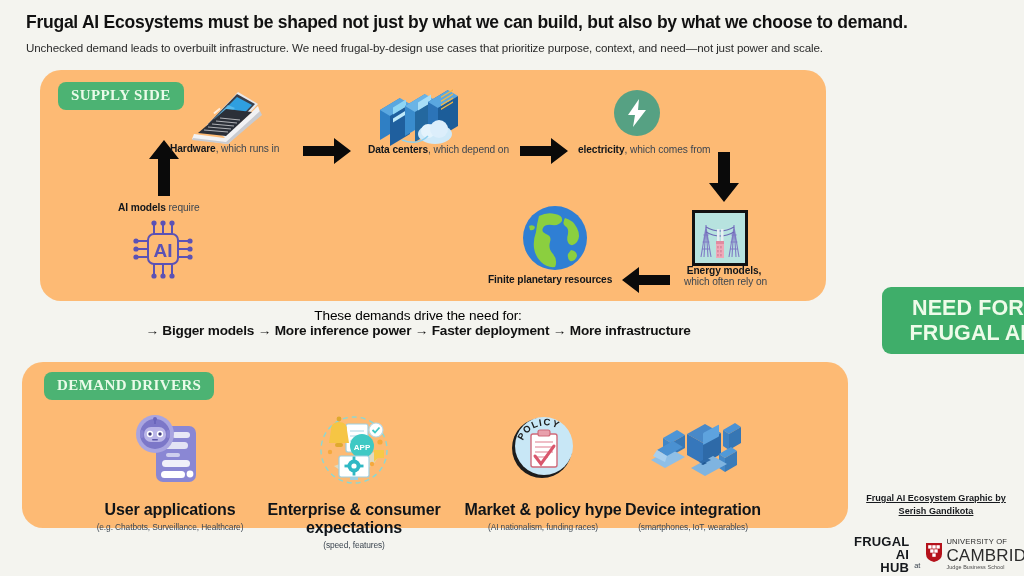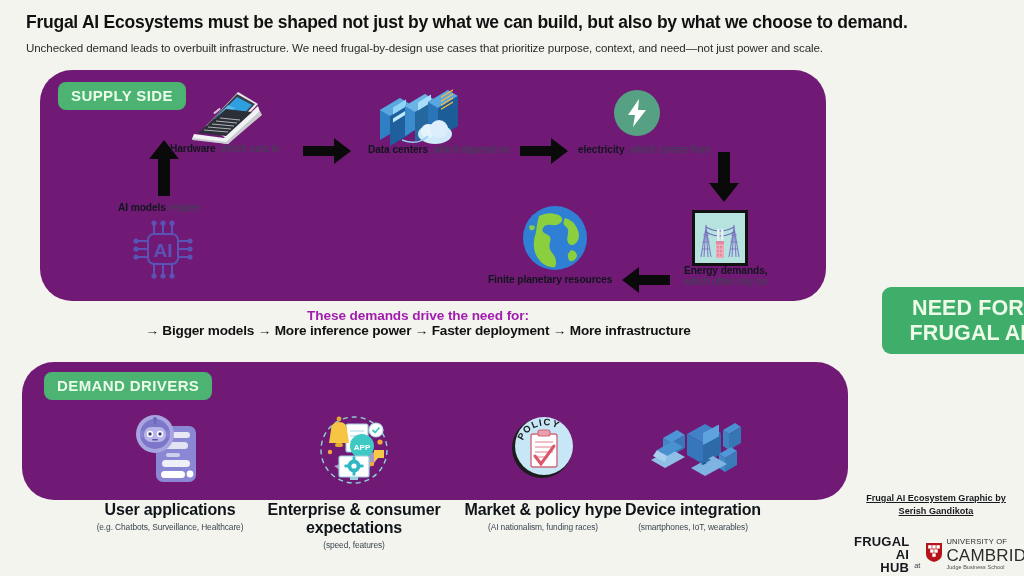--- a/index.html
+++ b/index.html
@@ -25,25 +25,26 @@
   .header-sub {
     font-size: 11.6px;
     color: #2b2b2b;
     margin-top: 7px;
     letter-spacing: -0.1px;
   }
 
   
   .panel {
     position: absolute;
-    background: #701a75;
-    border-radius: 32px;
+    background: #fdba74;
+    border-radius: 21px;
+    font-family: Liberation Serif, serif;
   }
   #supply-panel { left: 40px; top: 70px; width: 786px; height: 231px; }
-  #demand-panel { left: 22px; top: 362px; width: 826px; height: 138px; }
+  #demand-panel { left: 22px; top: 362px; width: 826px; height: 166px; }
 
   .section-badge {
     position: absolute;
     background: #4cb373;
     color: #eafbe9;
     font-weight: bold;
     font-size: 15px;
     letter-spacing: 0.4px;
     padding: 5px 13px 6px 13px;
     border-radius: 8px;
@@ -90,21 +91,21 @@
     overflow: hidden;
   }
 
   
   #middle-text {
     position: absolute;
     left: 0; top: 308px; width: 836px;
     text-align: center;
   }
   .mid-line1 {
-    font-size: 13.6px; font-weight: bold; color: #a21caf;
+    font-size: 13.6px; font-weight: normal; color: #000000;
     letter-spacing: -0.1px;
   }
   .mid-line2 {
     font-size: 13.6px; font-weight: bold; color: #111111;
     letter-spacing: -0.2px;
   }
 
   
   #need-box {
     position: absolute;
@@ -323,21 +324,21 @@
         <rect x="25" y="33" width="1.8" height="2.4"></rect>
       <rect x="22" y="37" width="1.8" height="2.4"></rect>
         <rect x="25" y="37" width="1.8" height="2.4"></rect>
       <rect x="22" y="41" width="1.8" height="2.4"></rect>
         <rect x="25" y="41" width="1.8" height="2.4"></rect>
     </g>
   </svg>
 </div>
 
 <div class="flow-label" style="left:684px; top:265px; text-align:center; width:80px;">
-  <b>Energy demands,</b>
+  <b>Energy models,</b>
   <span class="l2">which often rely on</span>
 </div>
 
 <div class="arrow" style="left:622px; top:267px;">
   <svg width="48" height="26" viewBox="0 0 48 26">
     <path d="M48 8 L17 8 L17 0 L0 13 L17 26 L17 18 L48 18 Z" fill="#0a0a0a"></path>
   </svg>
 </div>
 
 <div class="icon-box" style="left:519px; top:204px;">

